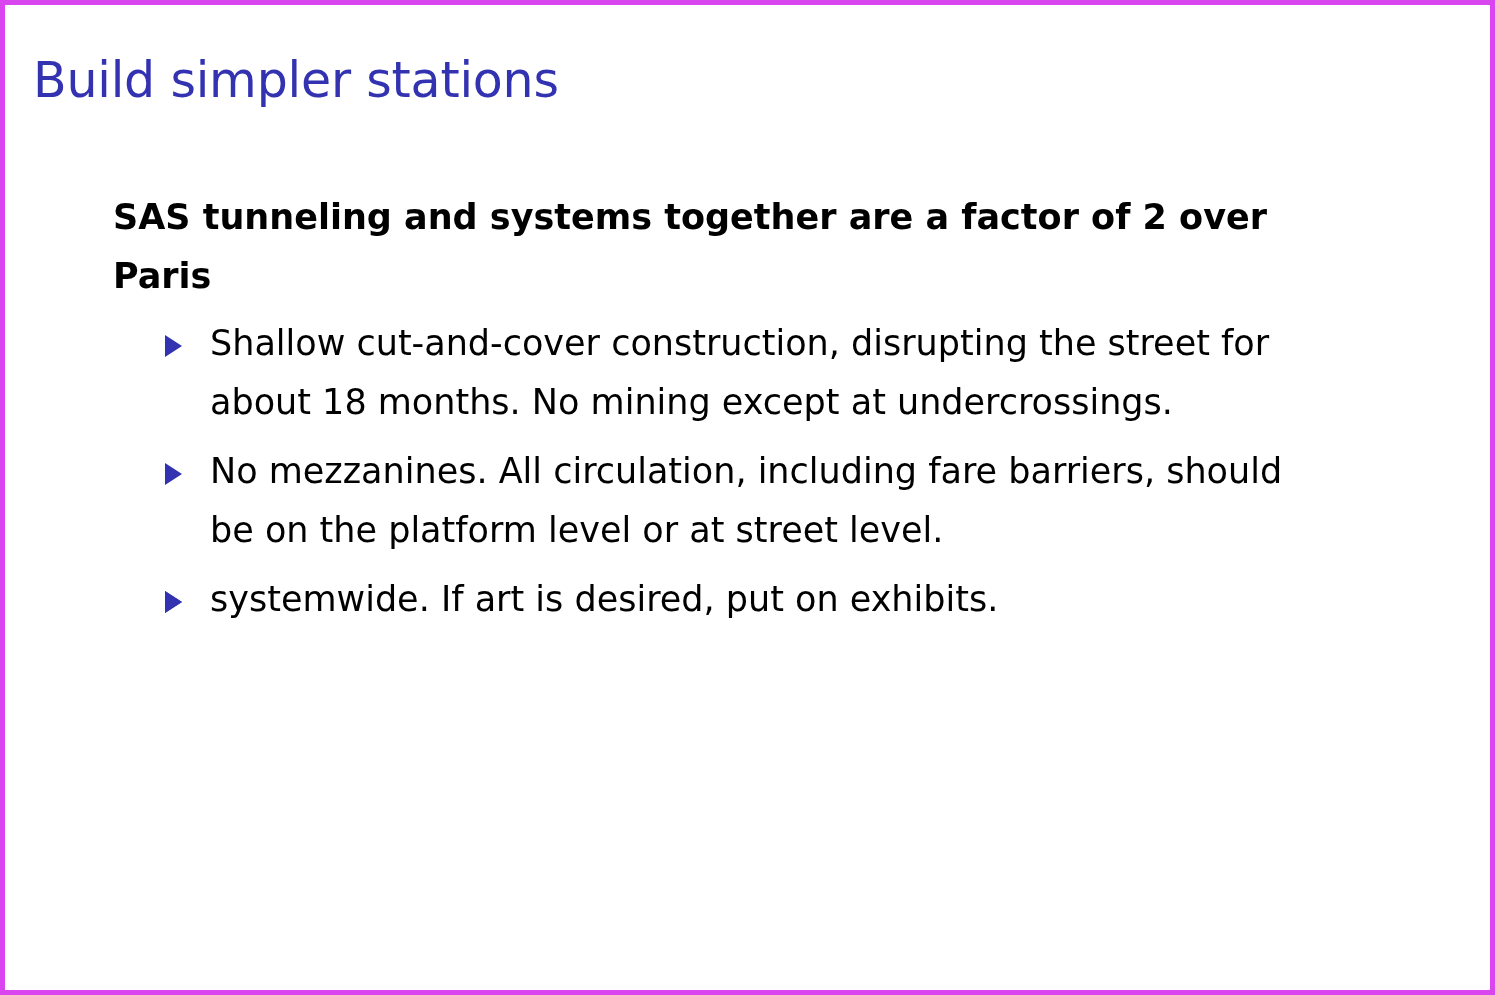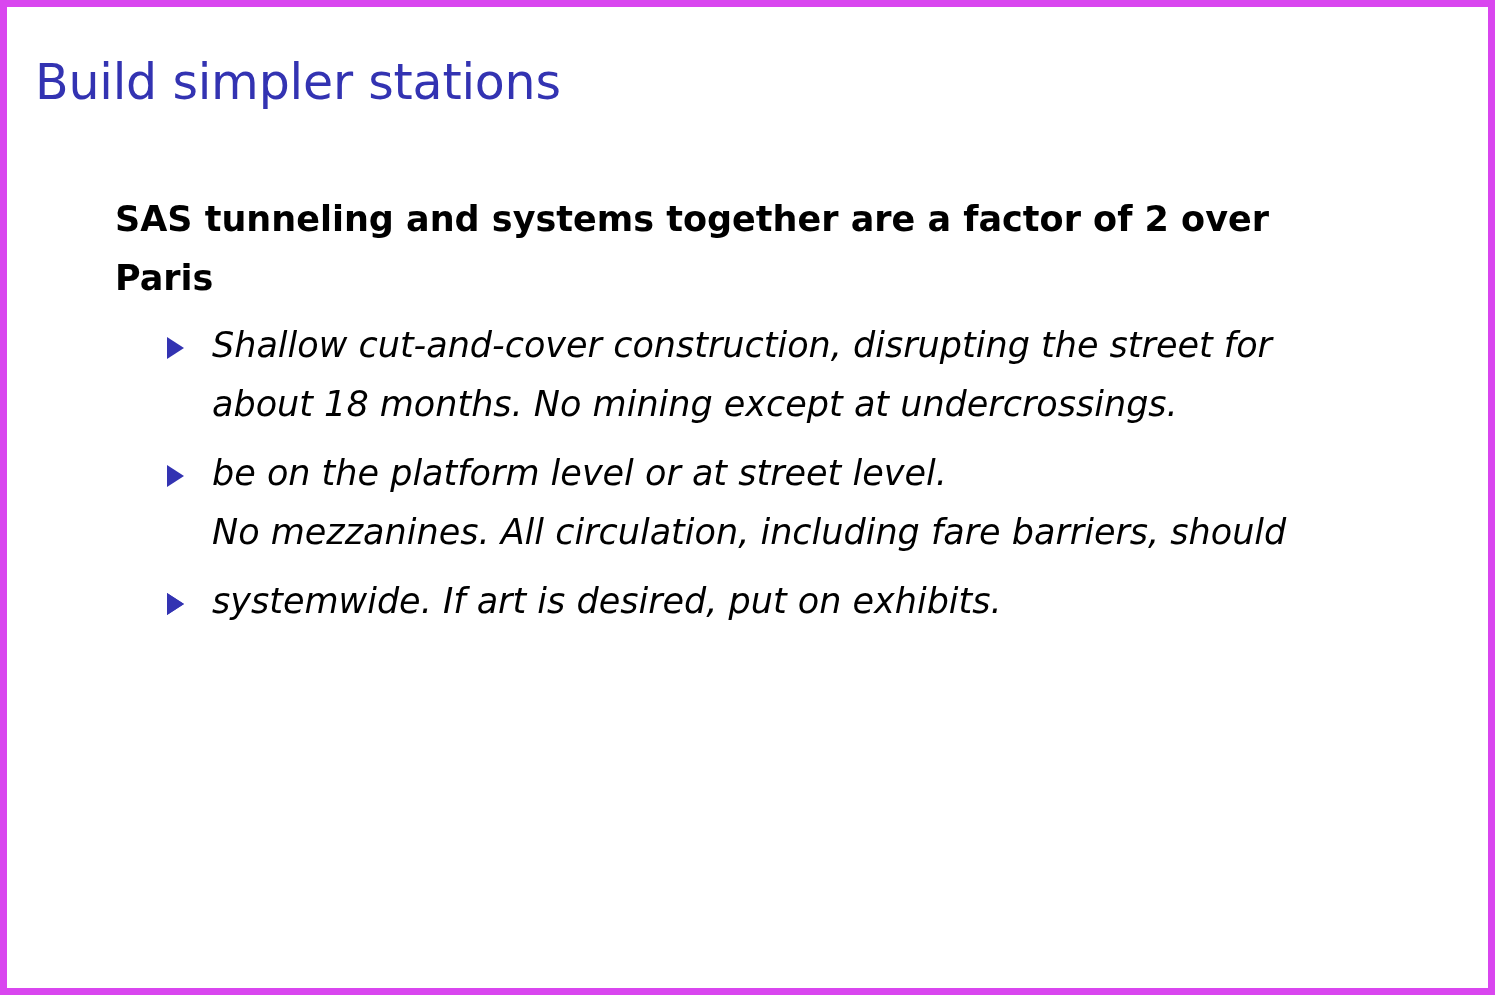--- a/index.html
+++ b/index.html
@@ -14,21 +14,21 @@
     overflow: hidden;
   }
 
   
   .slide {
     position: relative;
     box-sizing: border-box;
     width: 1495px;
     height: 995px;
     background: #ffffff;
-    border: 7px solid #d946ef;
+    border: 5px solid #d946ef;
     overflow: hidden;
   }
 
   
   .slide-title {
     position: absolute;
     left: 28px;
     top: 16px;
     font-size: 49px;
     line-height: 1.12;
@@ -56,21 +56,20 @@
   }
   .para:last-of-type { margin-bottom: 0; font-weight: bold; }
 
   .para .lnbr { display: block; }
 
   
   .bullet-list {
     margin: 8px 0 0 0;
     padding: 0;
     list-style: none;
-    font-style: italic;
   }
 
   .bullet-item {
     position: relative;
     padding-left: 97px;
     margin-bottom: 10px;
     font-size: 35px;
     line-height: 59px;
     color: #000000;
     max-width: 1315px;
@@ -110,22 +109,22 @@
         <span class="bullet-marker"></span>
         <span class="bullet-text">
           <span class="lnbr">Shallow cut-and-cover construction, disrupting the street for</span>
           <span class="lnbr">about 18 months.  No mining except at undercrossings.</span>
         </span>
       </li>
 
       <li class="bullet-item">
         <span class="bullet-marker"></span>
         <span class="bullet-text">
+          <span class="lnbr">No mezzanines.  All circulation, including fare barriers, should</span>
           <span class="lnbr">be on the platform level or at street level.</span>
-          <span class="lnbr">No mezzanines.  All circulation, including fare barriers, should</span>
         </span>
       </li>
 
       <li class="bullet-item">
         <span class="bullet-marker"></span>
         <span class="bullet-text">
         </span>
       </li>
 
       <li class="bullet-item">

